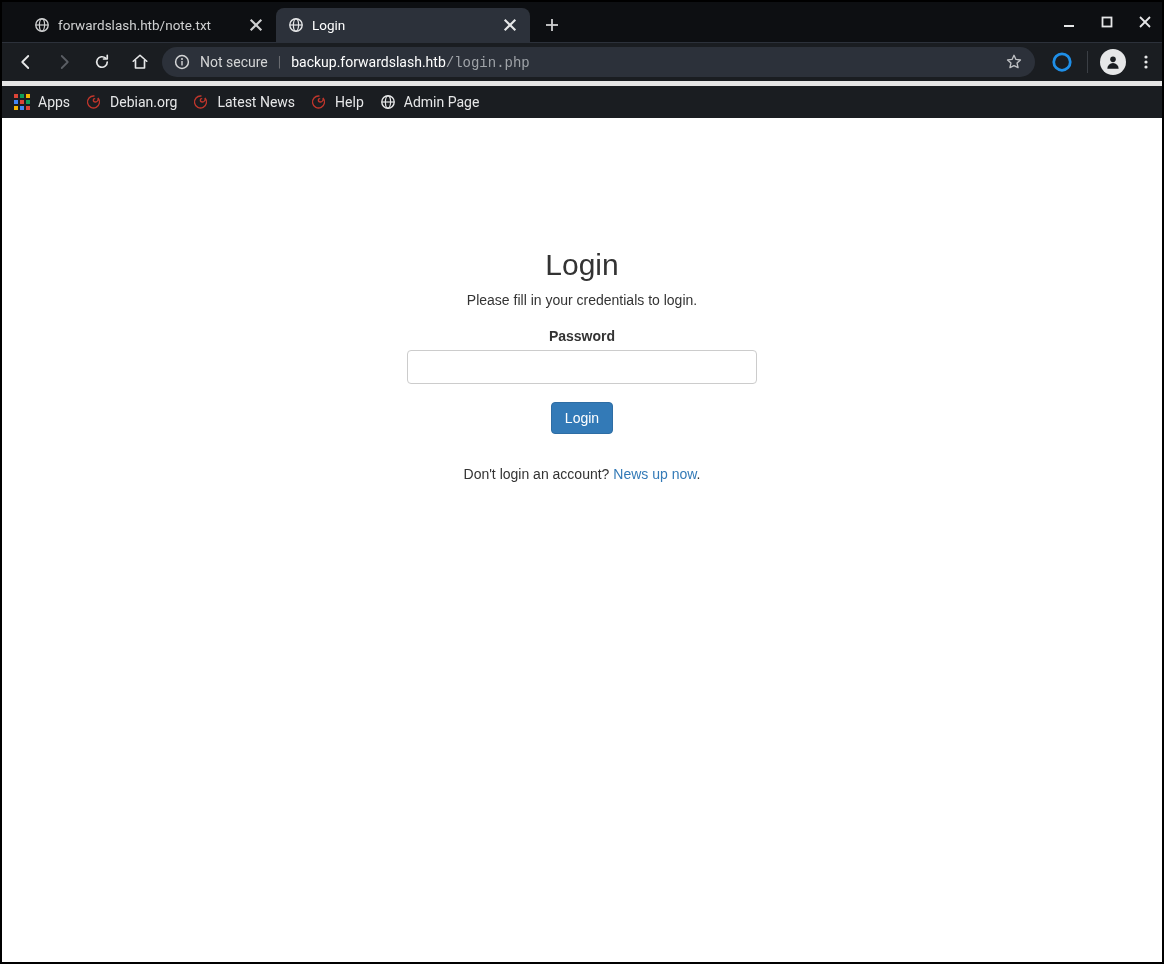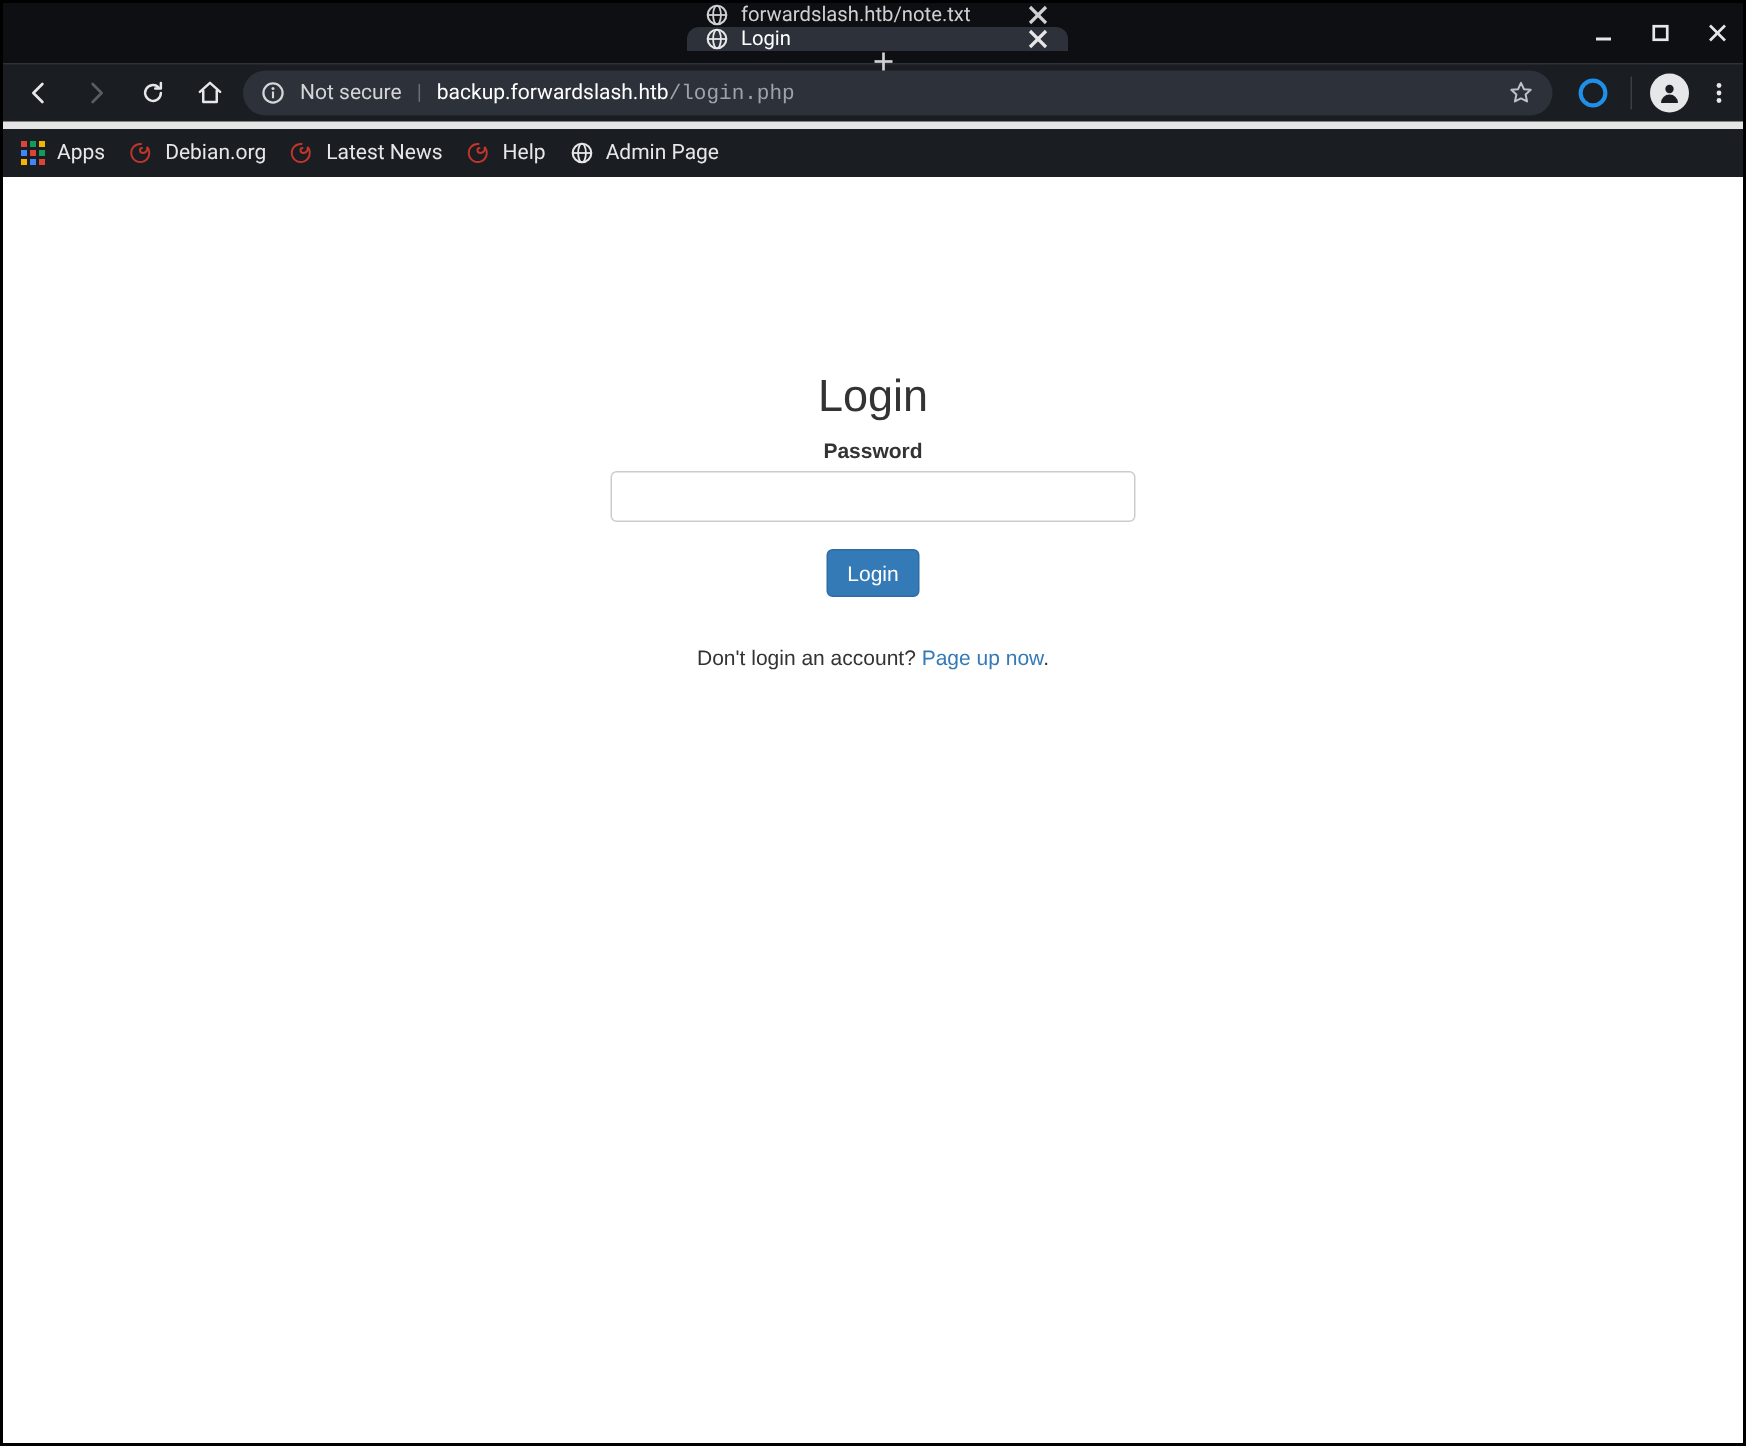--- a/index.html
+++ b/index.html
@@ -12,21 +12,21 @@
     --btn-blue: #337ab7;
     --link-blue: #337ab7;
   }
   html,body {margin:0;padding:0;height:100%;font-family:-apple-system,Segoe UI,Roboto,Arial,sans-serif;}
   body {background:#000;width:1164px;height:964px;overflow:hidden;}
 
   
   .window {position:absolute;inset:0;border:2px solid #000;background:var(--dark-bg);display:flex;flex-direction:column;}
   
   
-  .tabstrip {height:40px;background:var(--darker);display:flex;align-items:center;padding-left:6px;position:relative;flex-direction:column;}
+  .tabstrip {height:40px;background:var(--darker);display:flex;align-items:flex-end;padding-left:20px;position:relative;}
   .tab {height:34px;min-width:230px;display:flex;align-items:center;gap:8px;padding:0 12px 0 12px;border-radius:8px 8px 0 0;color:#cfd0d1;font-size:13.5px;position:relative;}
   .tab .favicon{width:16px;height:16px;flex:0 0 16px;display:flex;align-items:center;justify-content:center;}
   .tab .favicon svg{width:16px;height:16px;}
   .tab .title{flex:1;white-space:nowrap;overflow:hidden;text-overflow:ellipsis;}
   .tab .close{width:16px;height:16px;display:flex;align-items:center;justify-content:center;cursor:pointer;}
   .tab.inactive{background:transparent;}
   .tab.active{background:var(--omnibox);color:#fff;}
   .newtab{width:28px;height:28px;margin-left:8px;margin-bottom:3px;display:flex;align-items:center;justify-content:center;color:#cfd0d1;font-size:18px;cursor:pointer;border-radius:4px;}
   
   .win-controls{position:absolute;right:8px;top:0;height:40px;display:flex;align-items:center;gap:20px;color:#e6e7e8;}
@@ -246,24 +246,25 @@
             <line x1="1.8" y1="8" x2="14.2" y2="8" stroke="#e6e7e8" stroke-width="1.2"></line>
           </svg>
       </span>
       <span>Admin Page</span>
     </div>
   </div>
 
   <div class="viewport">
     <div class="login-wrap">
       <h2>Login</h2>
+      <p class="sub">Please fill in your credentials to login.</p>
       <div class="form-group">
         <label>Password</label>
         <input class="form-control" type="password" style="">
       </div>
       <button class="btn-primary">Login</button>
       <p class="signup">
-        <span>Don't login an account? </span><a href="#">Page up now</a><span>.</span>
+        <span>Don't login an account? </span><a href="#">News up now</a><span>.</span>
       </p>
     </div>
   </div>
 
 </div>
 
 </body></html>

